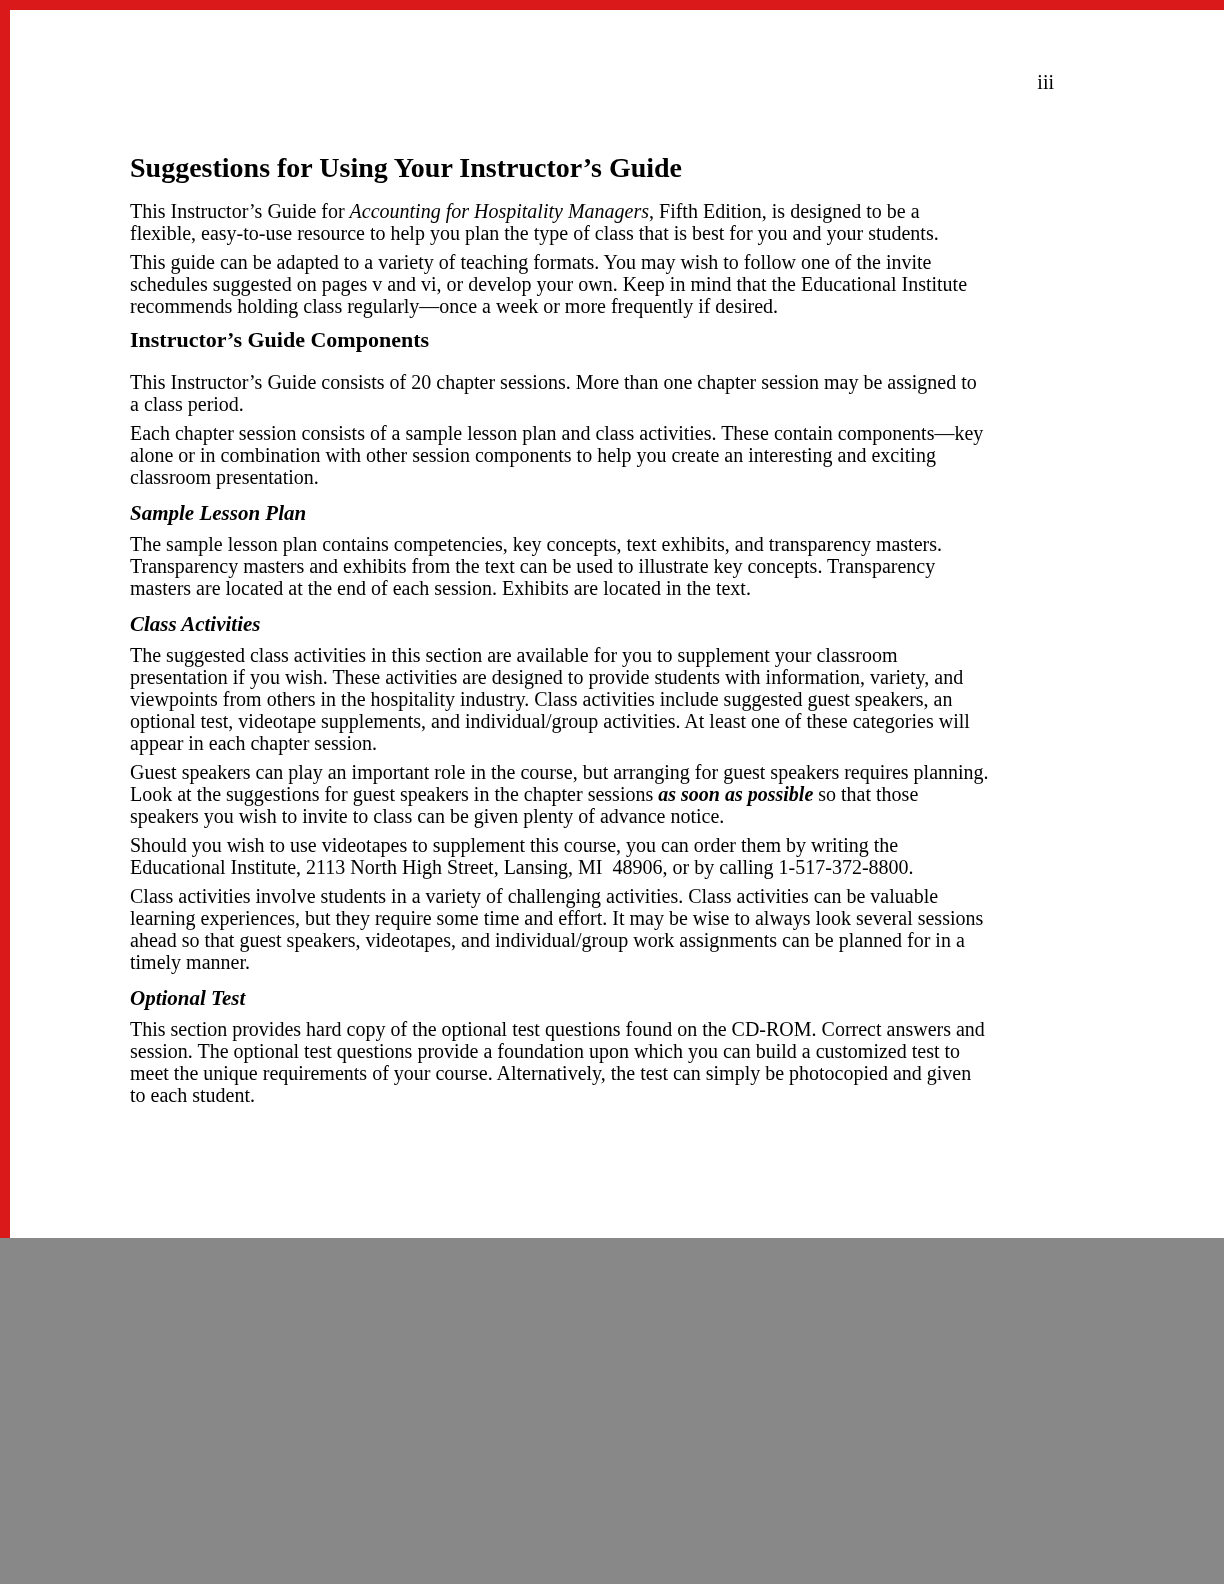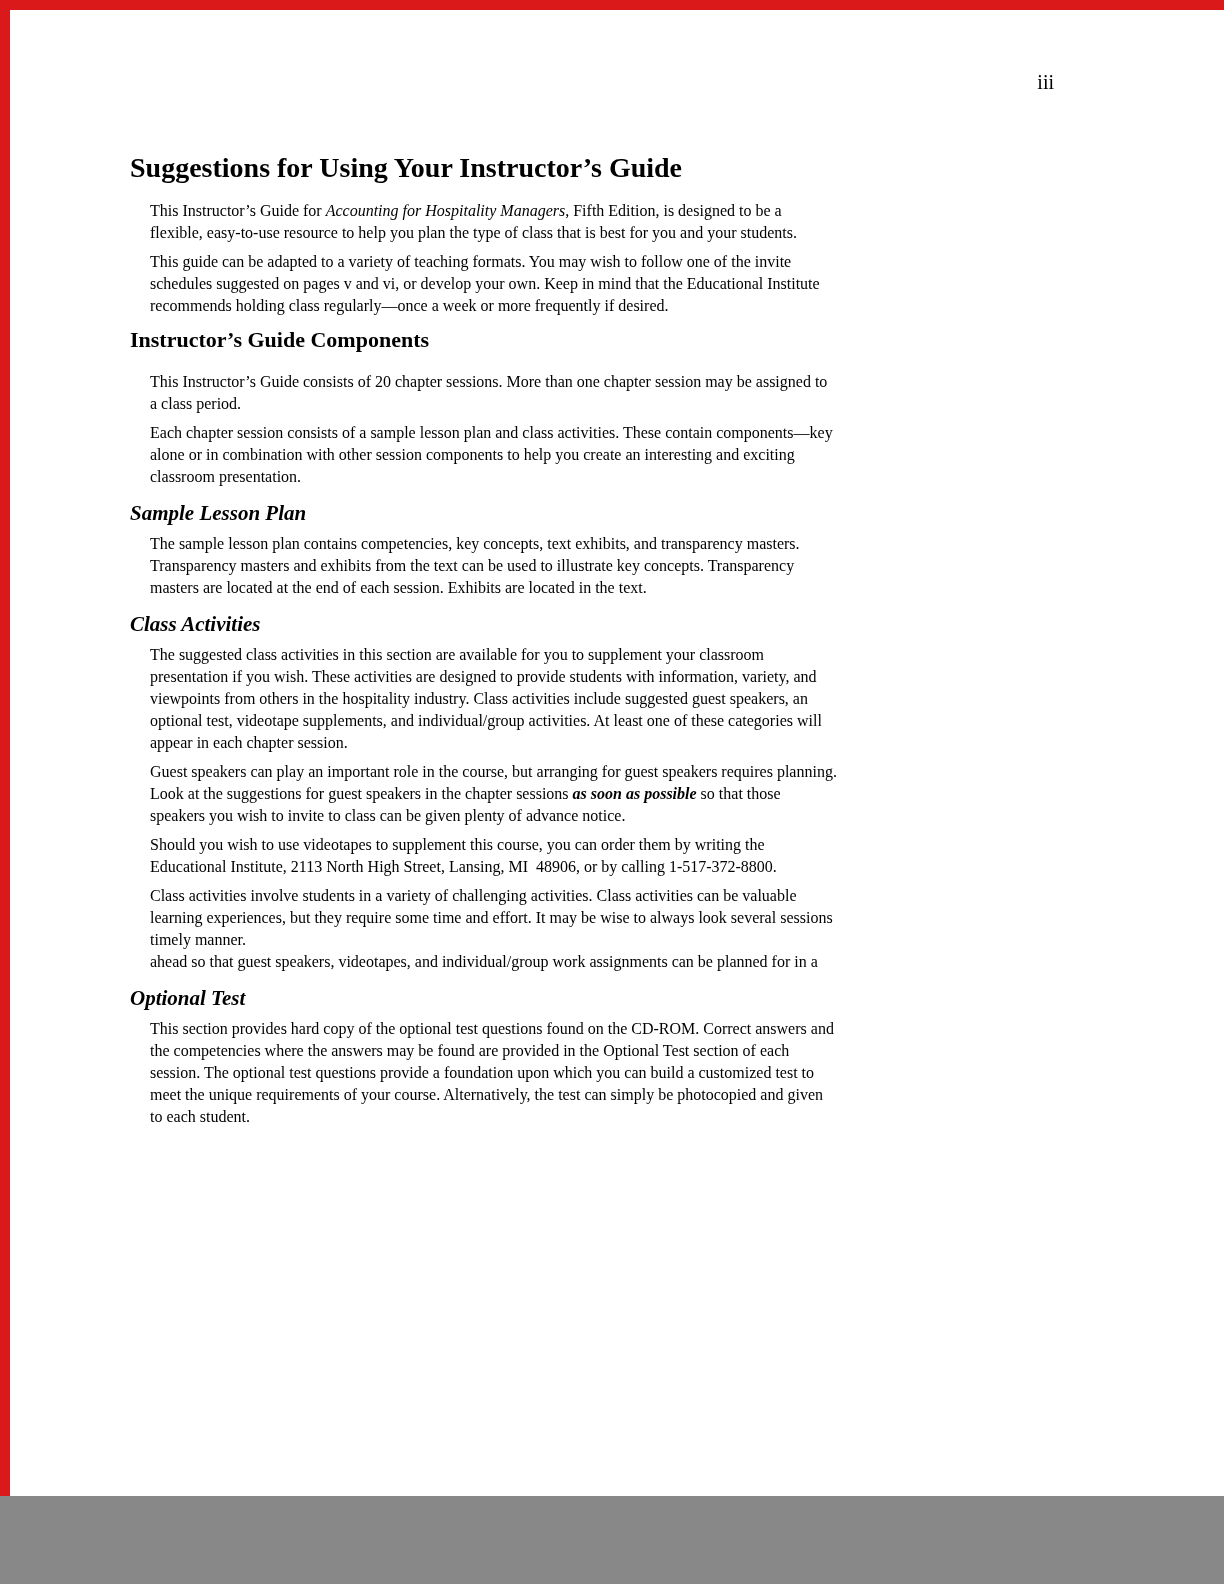--- a/index.html
+++ b/index.html
@@ -1,19 +1,19 @@
 <!DOCTYPE html>
 <html><head>
 <meta charset="utf-8">
 <style>
   html, body { margin: 0; padding: 0; background: #888; }
   .page {
     position: relative;
     width: 1224px;
-    height: 1496px;
+    height: 1238px;
     background: #ffffff;
     box-sizing: border-box;
     border-top: 10px solid #da1a1a;
     border-left: 10px solid #da1a1a;
     overflow: hidden;
     font-family: "Liberation Serif", "DejaVu Serif", serif;
     color: #000000;
   }
   .page-number {
     position: absolute;
@@ -44,24 +44,23 @@
     line-height: 25px;
     font-weight: bold;
     font-style: italic;
     margin: 13px 0 7px 0;
     white-space: pre;
   }
   .para {
     margin: 0 0 7px 0;
   }
   .line {
-    font-size: 16px;
+    font-size: 20px;
     line-height: 22px;
     white-space: pre;
-    margin-left: 20px;
   }
   .line .italic { font-style: italic; }
   .line .bold-italic { font-style: italic; font-weight: bold; }
 </style>
 </head>
 <body>
 
 <div class="page" style="background: rgb(255, 255, 255); color: rgb(0, 0, 0); border-top-color: rgb(218, 26, 26); border-left-color: rgb(218, 26, 26);">
   <div class="page-number">iii</div>
   <div class="content">
@@ -104,25 +103,24 @@
         <div class="line"><span>Look at the suggestions for guest speakers in the chapter sessions </span><span class="bold-italic">as soon as possible</span><span> so that those</span></div>
         <div class="line">speakers you wish to invite to class can be given plenty of advance notice.</div>
       </div>
       <div class="para">
         <div class="line">Should you wish to use videotapes to supplement this course, you can order them by writing the</div>
         <div class="line">Educational Institute, 2113 North High Street, Lansing, MI  48906, or by calling 1-517-372-8800.</div>
       </div>
       <div class="para">
         <div class="line">Class activities involve students in a variety of challenging activities. Class activities can be valuable</div>
         <div class="line">learning experiences, but they require some time and effort. It may be wise to always look several sessions</div>
+        <div class="line">ahead so that guest speakers, videotapes, and individual/group work assignments can be planned for in a</div>
         <div class="line">timely manner.</div>
-        <div class="line">ahead so that guest speakers, videotapes, and individual/group work assignments can be planned for in a</div>
       </div>
       <div class="h3">Optional Test</div>
       <div class="para">
         <div class="line">This section provides hard copy of the optional test questions found on the CD-ROM. Correct answers and</div>
-        <div class="line">the competencies where the answers may be found are provided in the Optional Test section of each</div>
         <div class="line">session. The optional test questions provide a foundation upon which you can build a customized test to</div>
         <div class="line">meet the unique requirements of your course. Alternatively, the test can simply be photocopied and given</div>
         <div class="line">to each student.</div>
       </div>
     </div>
 </div>
 
 </body></html>

